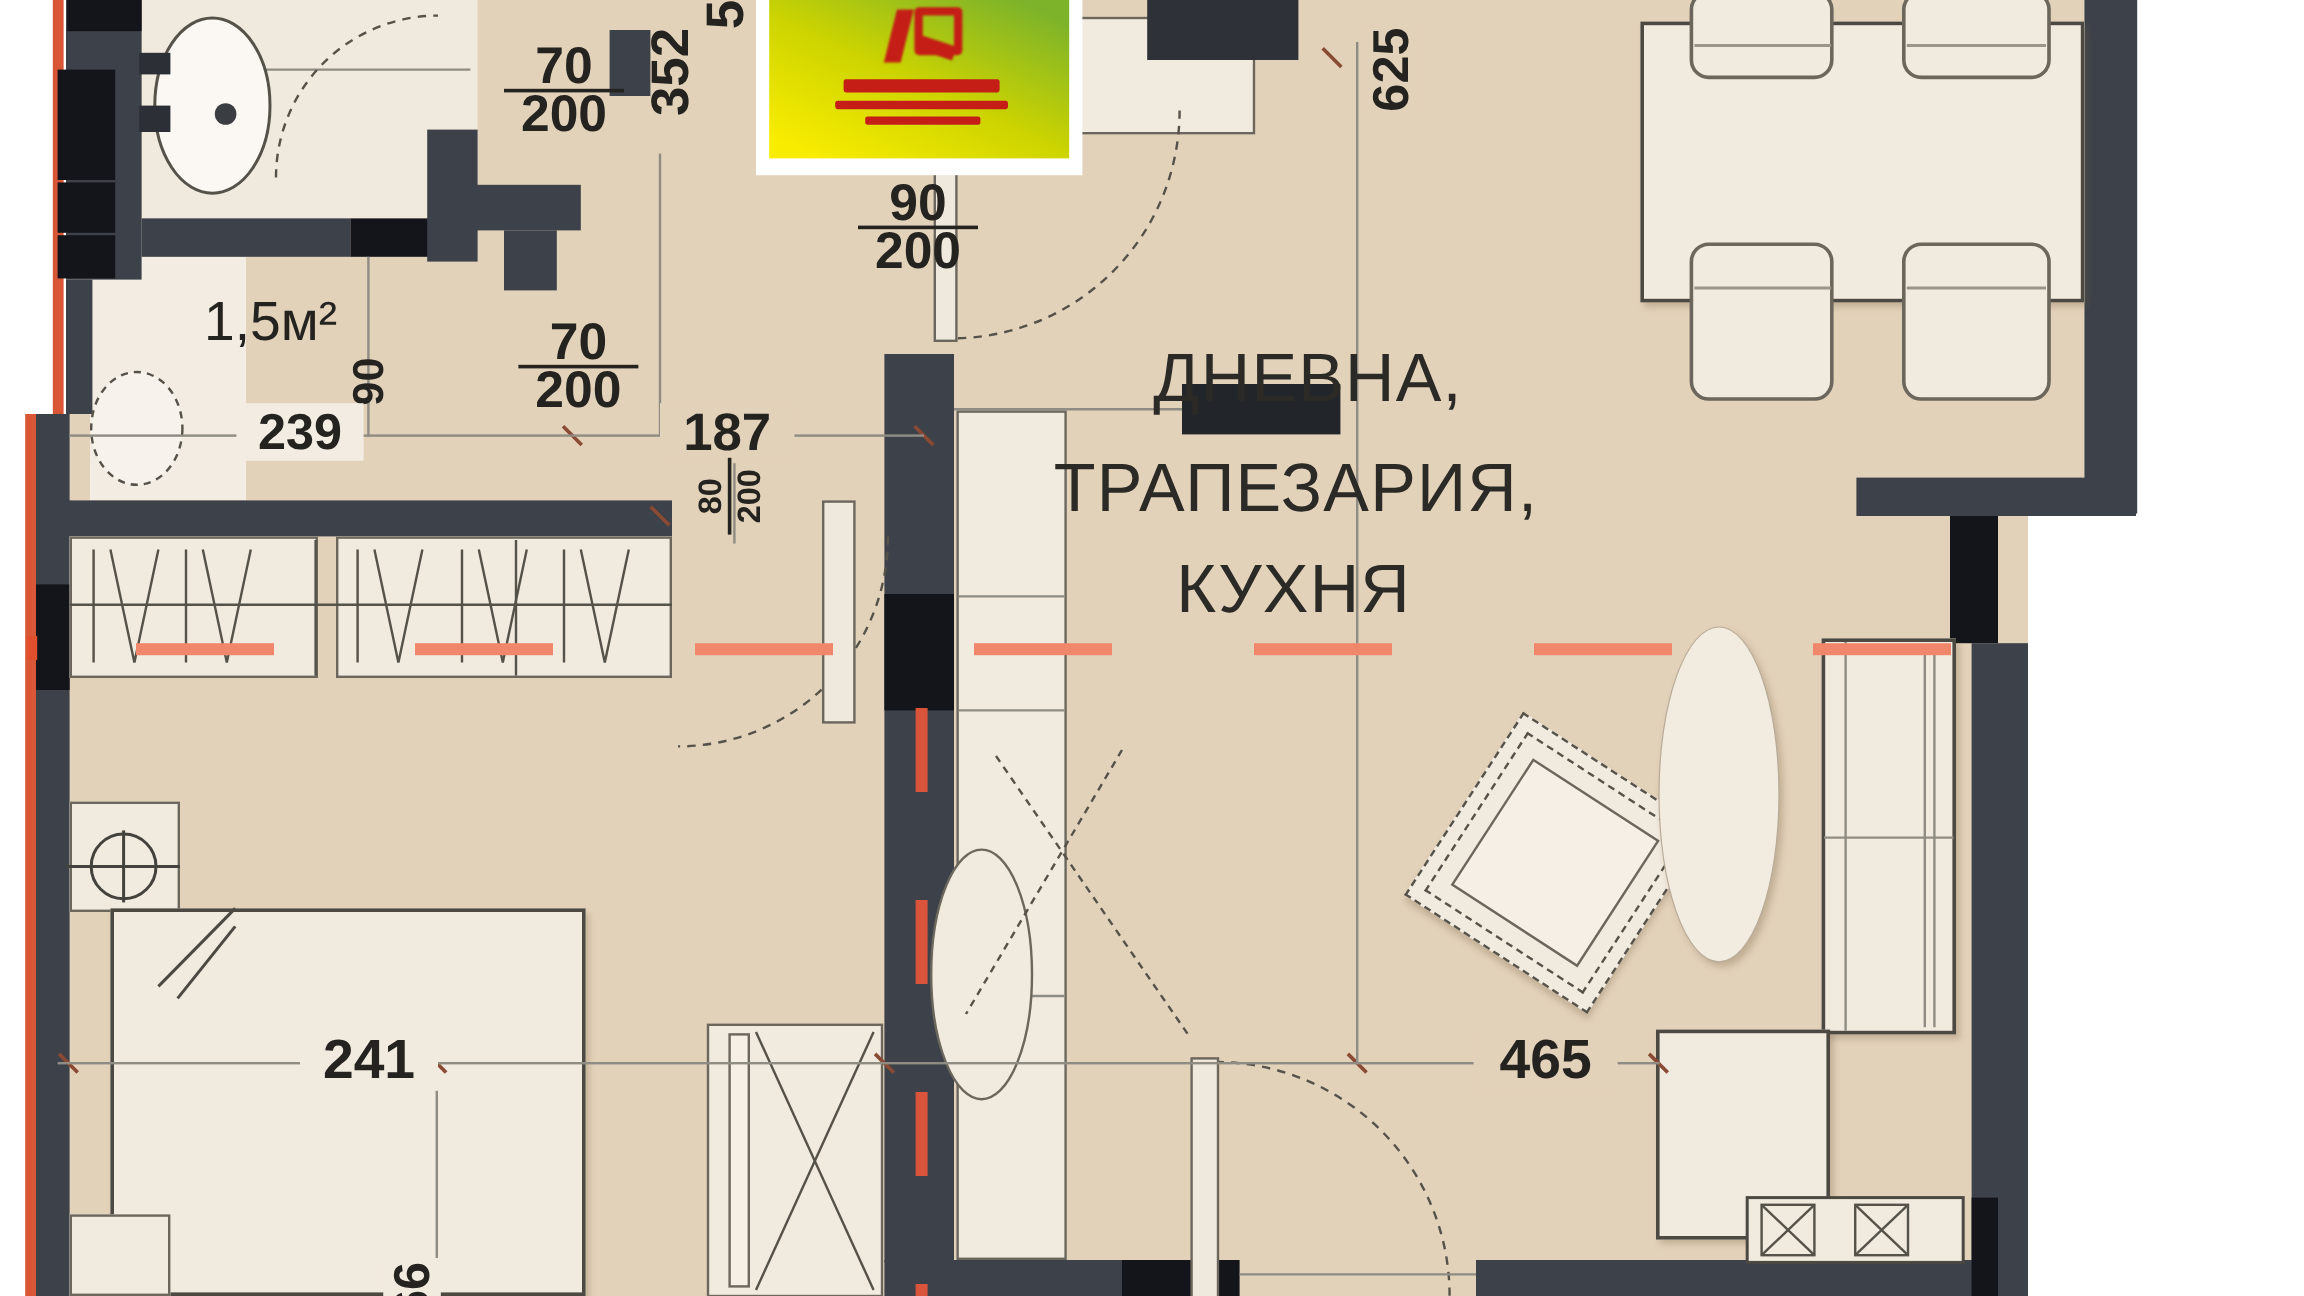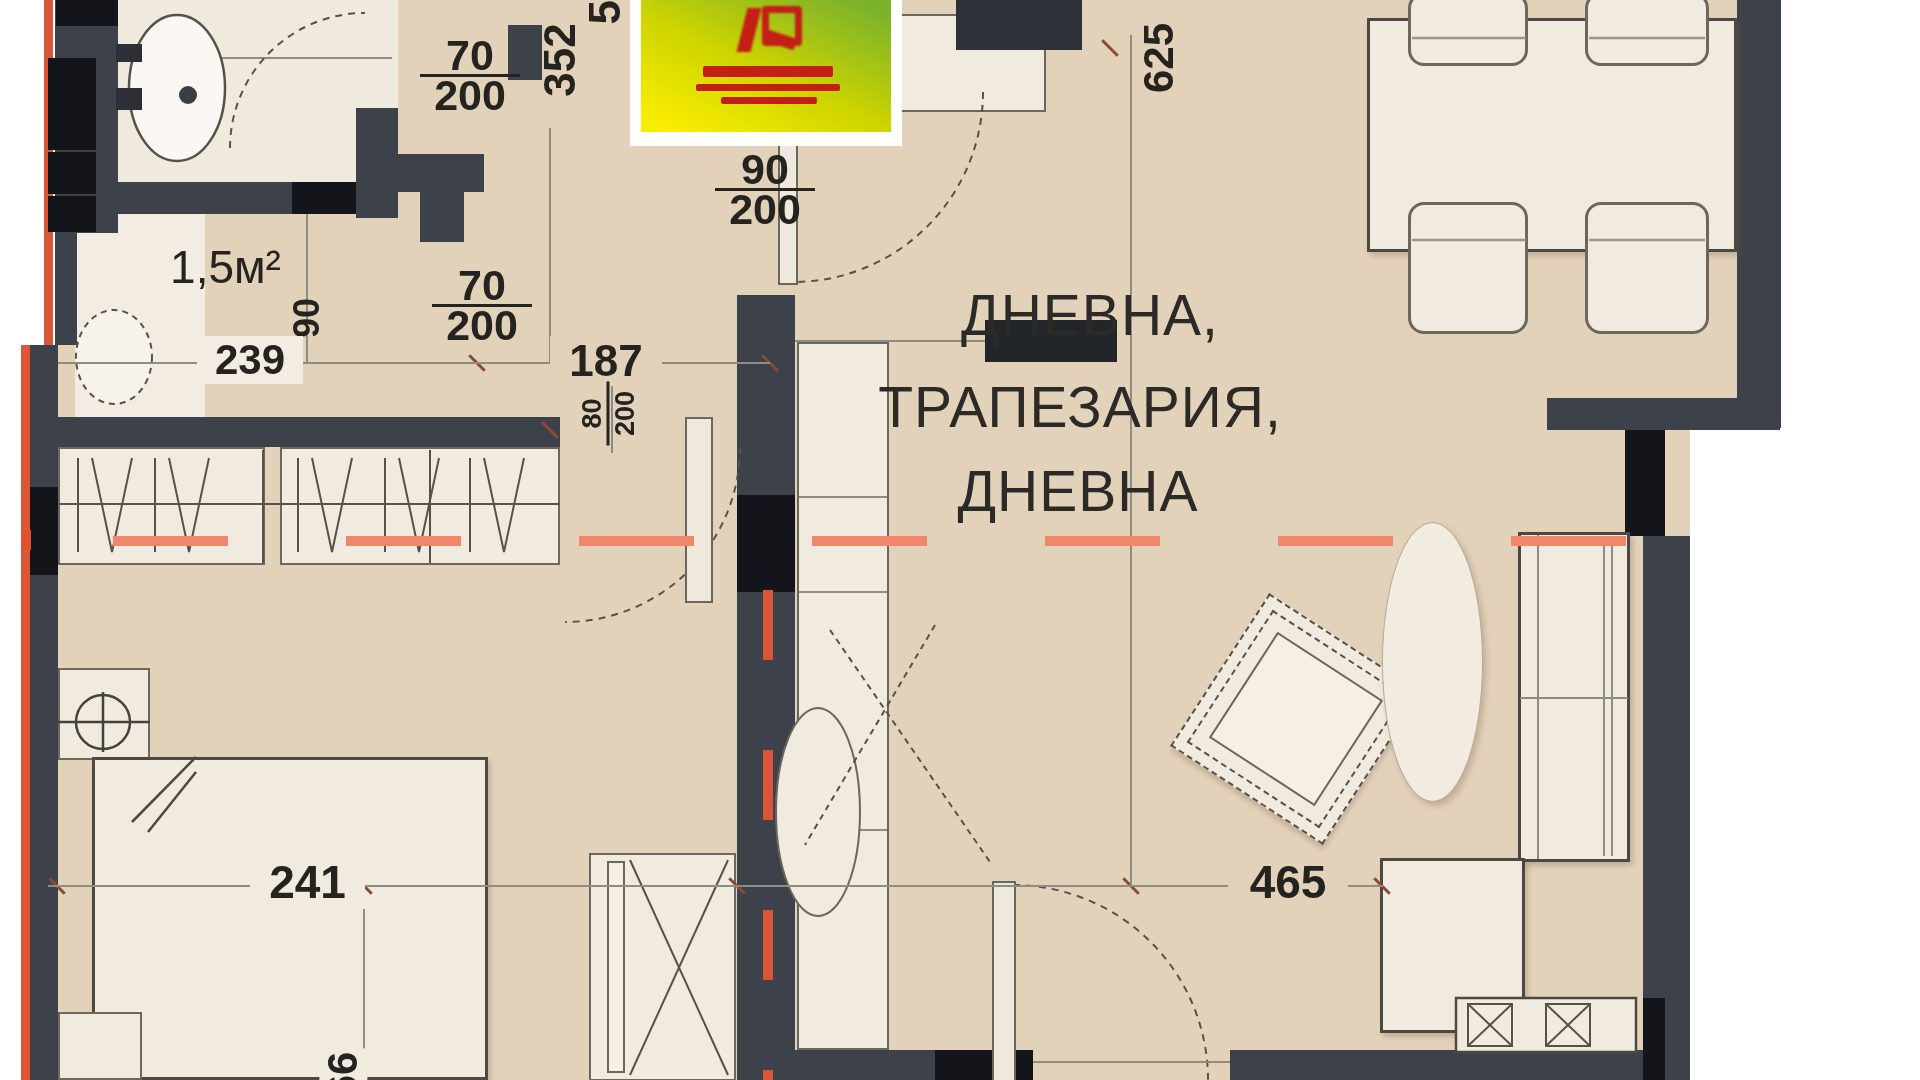--- a/index.html
+++ b/index.html
@@ -261,21 +261,21 @@
       <span class="frac" style="display:block;width:64px;">
         <span class="num" style="font-size:27px;line-height:28px;">80</span>
         <span class="bar"></span>
         <span class="den" style="font-size:27px;line-height:28px;">200</span>
       </span>
     </span>
   </div>
 
   <div class="abs roomlbl" style="left:860px;top:374px;width:440px;">ТРАПЕЗАРИЯ,</div>
   <div class="abs roomlbl" style="left:890px;top:282px;width:400px;">ДНЕВНА,</div>
-  <div class="abs roomlbl" style="left:928px;top:458px;width:300px;">ДНЕВНА</div>
+  <div class="abs roomlbl" style="left:928px;top:458px;width:300px;">КУХНЯ</div>
 
   <div class="abs lbl" style="left:250px;top:855px;width:115px;font-size:46px;background:#f1eadf;">241</div>
   <div class="abs lbl" style="left:1228px;top:855px;width:120px;font-size:46px;background:#e3d2ba;">465</div>
 
   <div class="abs vlab" style="left:318px;top:1030px;width:50px;height:90px;">
     <span style="font-size:42px;background:#f1eadf;padding:0 3px;">66</span>
   </div>
 
   <div class="abs" style="left:630px;top:0;width:272px;height:146px;background:#ffffff;">
     <div class="abs" style="left:11px;top:0;width:250px;height:132px;background:linear-gradient(205deg,#7db32a 8%,#cdd400 52%,#f8ec00 92%);">

